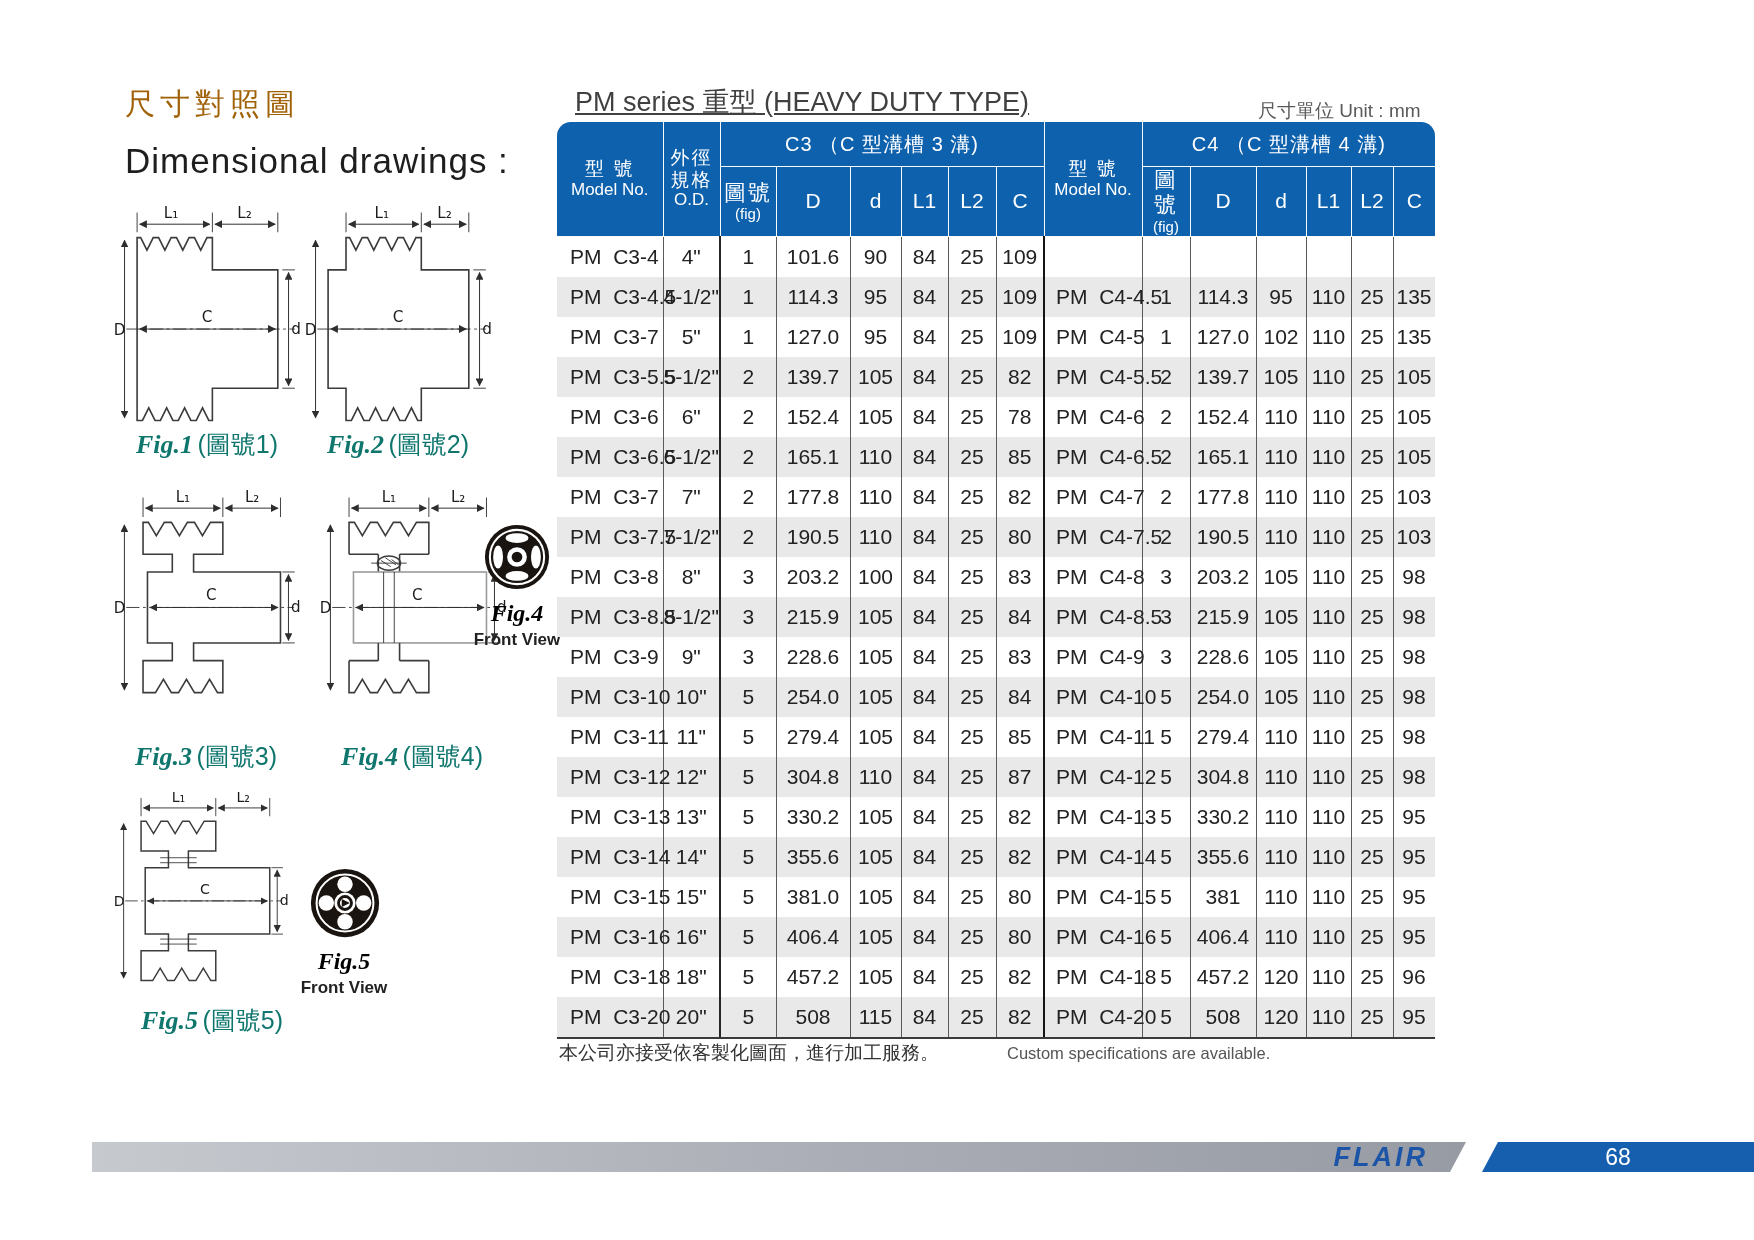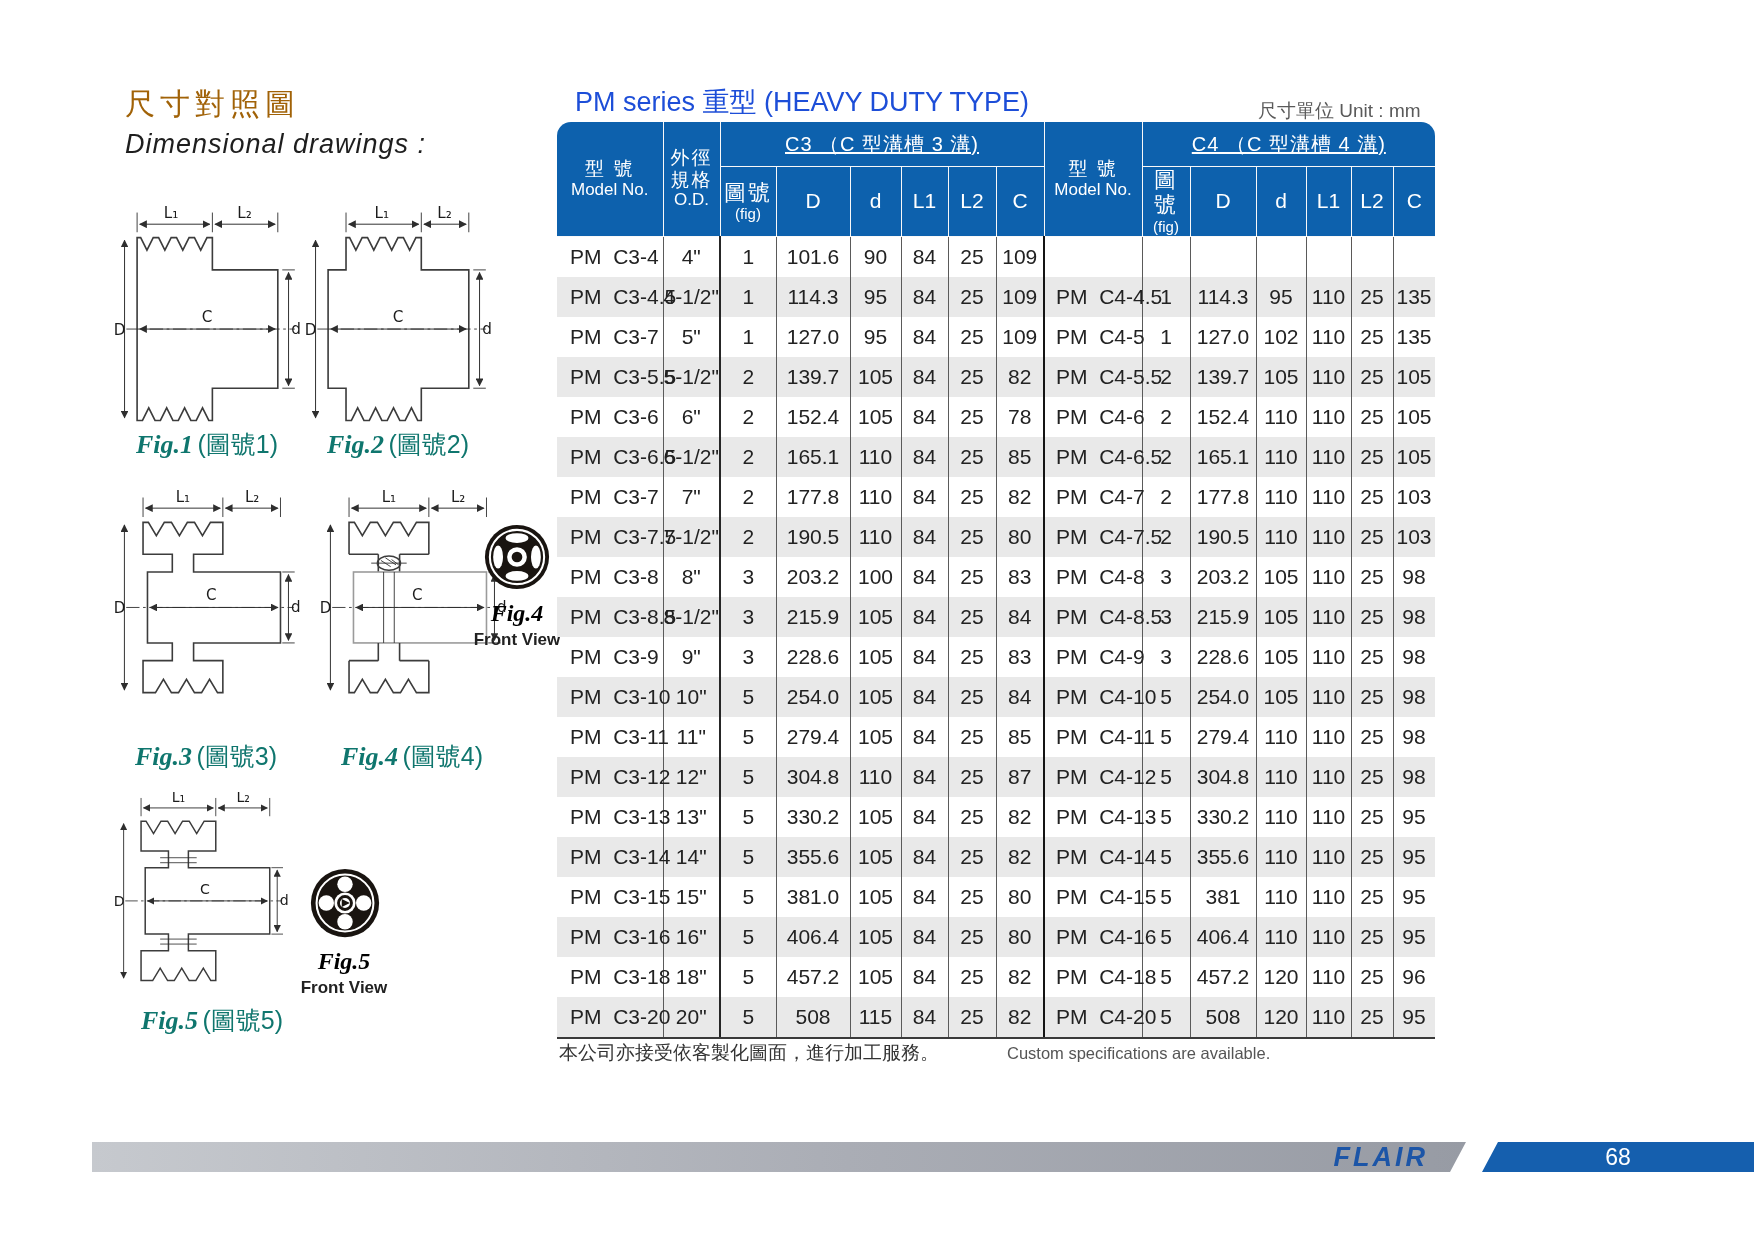--- a/index.html
+++ b/index.html
@@ -1,52 +1,52 @@
 <!DOCTYPE html>
 <html><head>
 <meta charset="utf-8">
 <style>
   html,body{margin:0;padding:0;background:#fff;font-family:"Liberation Sans",sans-serif;}
   .page{position:relative;width:1754px;height:1240px;background:#ffffff;overflow:hidden;}
   .abs{position:absolute;}
 
   
   .zh-title{font-size:30px;color:#a16207;letter-spacing:5px;}
-  .en-title{font-size:27px;color:#1e1e1e;margin-top:4px;letter-spacing:1px;font-style:italic;}
+  .en-title{font-size:35px;color:#1e1e1e;margin-top:16px;letter-spacing:1px;}
 
   
   .shape{fill:none;stroke:#3c3c3c;stroke-width:1.8;stroke-linejoin:miter;}
   .gray{stroke:#9b9b9b;}
   .dim{stroke:#2e2e2e;stroke-width:1.1;fill:none;}
   .tick{stroke:#2e2e2e;stroke-width:1;fill:none;}
   .cl{stroke:#2e2e2e;stroke-width:1;fill:none;stroke-dasharray:15 4 3 4;}
   svg text{font-family:"DejaVu Sans",sans-serif;font-size:17px;fill:#1c1c1c;}
 
   .fig-cap{position:absolute;text-align:center;white-space:nowrap;color:#0f766e;}
   .figit{font-family:"Liberation Serif",serif;font-style:italic;font-weight:bold;font-size:26px;}
   .figzh{font-size:25px;}
   .front-cap{position:absolute;text-align:center;}
   .front-cap .figit{font-size:24px;display:block;}
   .front-cap .sub{font-size:17px;color:#222;display:block;margin-top:3px;font-weight:bold;}
 
   
-  .tbl-title{font-size:27px;color:#1d4ed8;}
+  .tbl-title{font-size:27px;color:#404040;text-decoration:underline;}
   .unit{font-size:19px;color:#5a5a5a;}
   .table-area{position:absolute;left:557px;top:122px;width:878px;border-radius:14px 14px 0 0;overflow:hidden;}
   table{border-collapse:collapse;table-layout:fixed;width:878px;}
   thead th{background:#0d61ad;color:#fff;font-weight:normal;vertical-align:middle;padding:0;
            border-right:1px solid #f8f8f8;border-bottom:1px solid #f8f8f8;}
   thead tr th:last-child{border-right:none;}
   tr.h1 th{height:44px;}
   tr.h2 th{height:48px;}
   .zh{font-size:19px;letter-spacing:2px;line-height:1.15;}
   .en{font-size:17px;letter-spacing:0;line-height:1.2;}
   .zh.s{font-size:22px;}
   .en.s{font-size:15px;}
-  .grp{font-size:20px;letter-spacing:1px;text-decoration:underline;}
+  .grp{font-size:20px;letter-spacing:1px;}
   .hsub{font-size:21px;}
   tbody td{height:40px;text-align:center;font-size:21px;color:#222;border-left:1px solid #5a5a5a;padding:0;}
   tbody td:first-child{border-left:none;text-align:left;padding-left:13px;white-space:pre;}
   tbody td:nth-child(3){border-left:2px solid #262626;}
   tbody td.model4{text-align:left;padding-left:11px;white-space:pre;border-left:2.5px solid #141414;}
   tbody td:last-child{border-right:1.5px solid #5a5a5a;}
   tbody tr:nth-child(even){background:#e9e9e9;}
   tbody tr:first-child td{border-top:1.5px solid #3a3a3a;}
   tbody tr:last-child td{border-bottom:2.5px solid #3a3a3a;}
 

